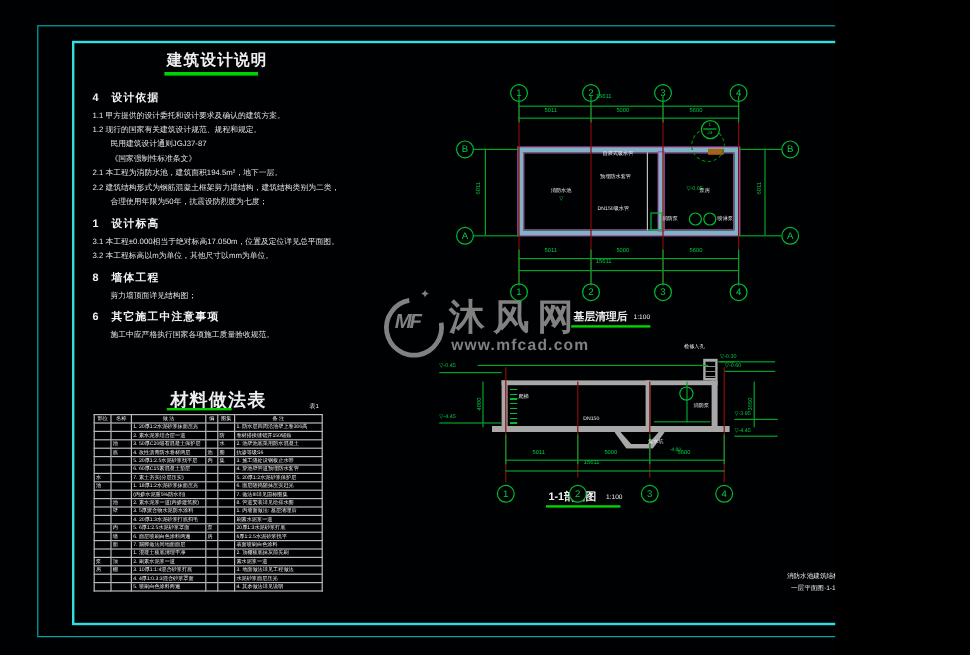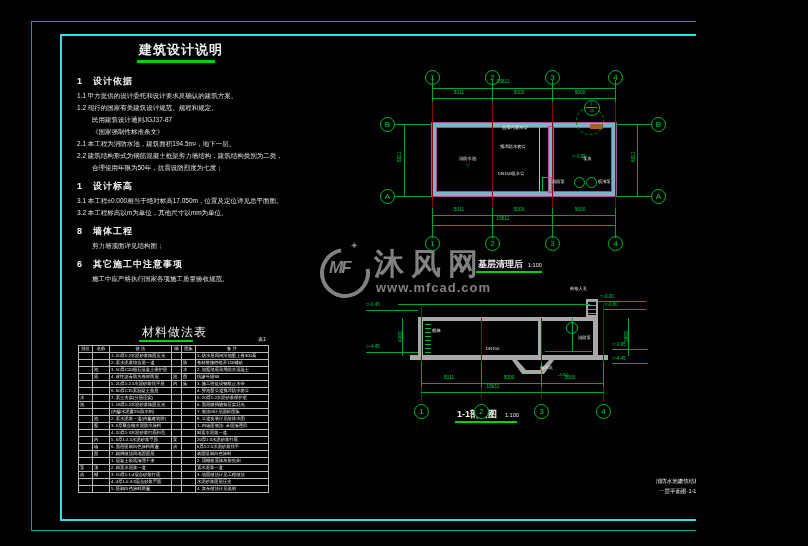--- a/index.html
+++ b/index.html
@@ -39,38 +39,38 @@
 <body>
 
 <div id="canvas">
 
   <div class="abs" style="left:31px;top:21px;width:716px;height:508px;border:1px solid #00a8a8;"></div>
   <div class="abs" style="left:60px;top:34px;width:674px;height:483px;border:2px solid #2fe2e2;"></div>
 
   <div class="abs wt" style="left:139px;top:43px;font-size:13px;font-weight:bold;letter-spacing:1px;">建筑设计说明</div>
   <div class="uline" style="left:137px;top:60px;width:78px;height:3px;"></div>
   <div id="notes">
-      <div class="n-h">1　设计依据</div>
+      <div class="n-h">4　设计依据</div>
       <div class="n-t">1.1  甲方提供的设计委托和设计要求及确认的建筑方案。</div>
       <div class="n-t">1.2  现行的国家有关建筑设计规范、规程和规定。</div>
       <div class="n-s">民用建筑设计通则JGJ37-87</div>
       <div class="n-s">《国家强制性标准条文》</div>
       <div class="n-t">2.1  本工程为消防水池，建筑面积194.5m²，地下一层。</div>
       <div class="n-t">2.2  建筑结构形式为钢筋混凝土框架剪力墙结构，建筑结构类别为二类，</div>
       <div class="n-s">合理使用年限为50年，抗震设防烈度为七度；</div>
       <div class="n-h">1　设计标高</div>
       <div class="n-t">3.1  本工程±0.000相当于绝对标高17.050m，位置及定位详见总平面图。</div>
       <div class="n-t">3.2  本工程标高以m为单位，其他尺寸以mm为单位。</div>
       <div class="n-h">8　墙体工程</div>
       <div class="n-s">剪力墙顶面详见结构图；</div>
       <div class="n-h">6　其它施工中注意事项</div>
       <div class="n-s">施工中应严格执行国家各项施工质量验收规范。</div>
     </div>
 
-  <div class="abs wt" style="left:142px;top:326px;font-size:12px;font-weight:normal;letter-spacing:1px;">材料做法表</div>
+  <div class="abs wt" style="left:142px;top:326px;font-size:15px;font-weight:bold;letter-spacing:1px;">材料做法表</div>
   <div class="uline" style="left:139px;top:340px;width:54px;"></div>
   <div class="abs wt" style="left:258px;top:337px;font-size:5px;">表1</div>
   <table id="mtable">
     <colgroup>
         <col style="width:14px">
         <col style="width:17px">
         <col style="width:62px">
               <col style="width:10px">
         <col style="width:14px">
         <col style="width:73px">

